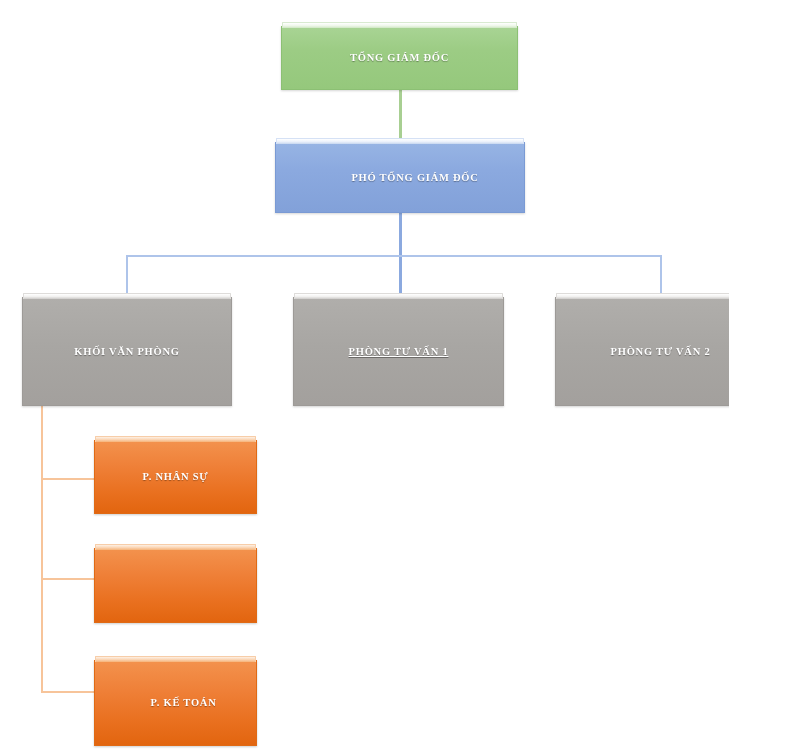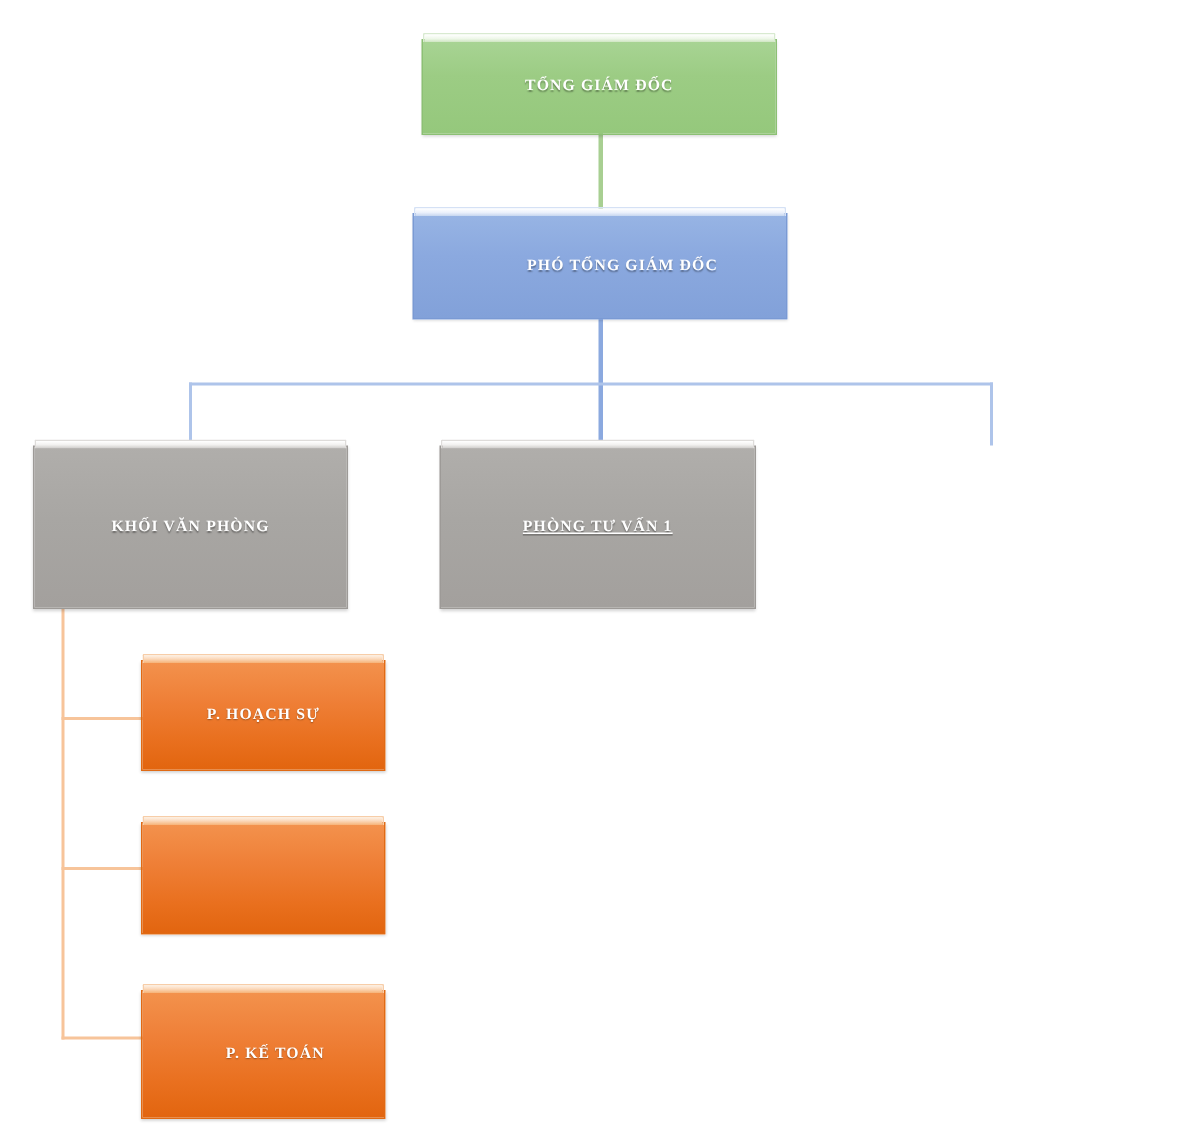--- a/index.html
+++ b/index.html
@@ -154,24 +154,28 @@
   <div class="node node-gray" style="left:22px; top:297px; width:210px; height:109px;">
     <span class="bevel"></span>
     <span class="label">KHỐI VĂN PHÒNG</span>
   </div>
 
   <div class="node node-gray" style="left:293px; top:297px; width:211px; height:109px;text-decoration:underline;">
     <span class="bevel"></span>
     <span class="label">PHÒNG TƯ VẤN 1</span>
   </div>
 
+  <div class="node node-gray" style="left:555px; top:297px; width:211px; height:109px;">
+    <span class="bevel"></span>
+    <span class="label">PHÒNG TƯ VẤN 2</span>
+  </div>
 
   <div class="node node-orange" style="left:94px; top:440px; width:163px; height:74px;">
     <span class="bevel"></span>
-    <span class="label">P. HOẠCH SỰ</span>
+    <span class="label">P. NHÂN SỰ</span>
   </div>
 
   <div class="node node-orange" style="left:94px; top:548px; width:163px; height:75px;">
     <span class="bevel"></span>
   </div>
 
   <div class="node node-orange" style="left:94px; top:660px; width:163px; height:86px;padding-left:16px;">
     <span class="bevel"></span>
     <span class="label">P. KẾ TOÁN</span>
   </div>

